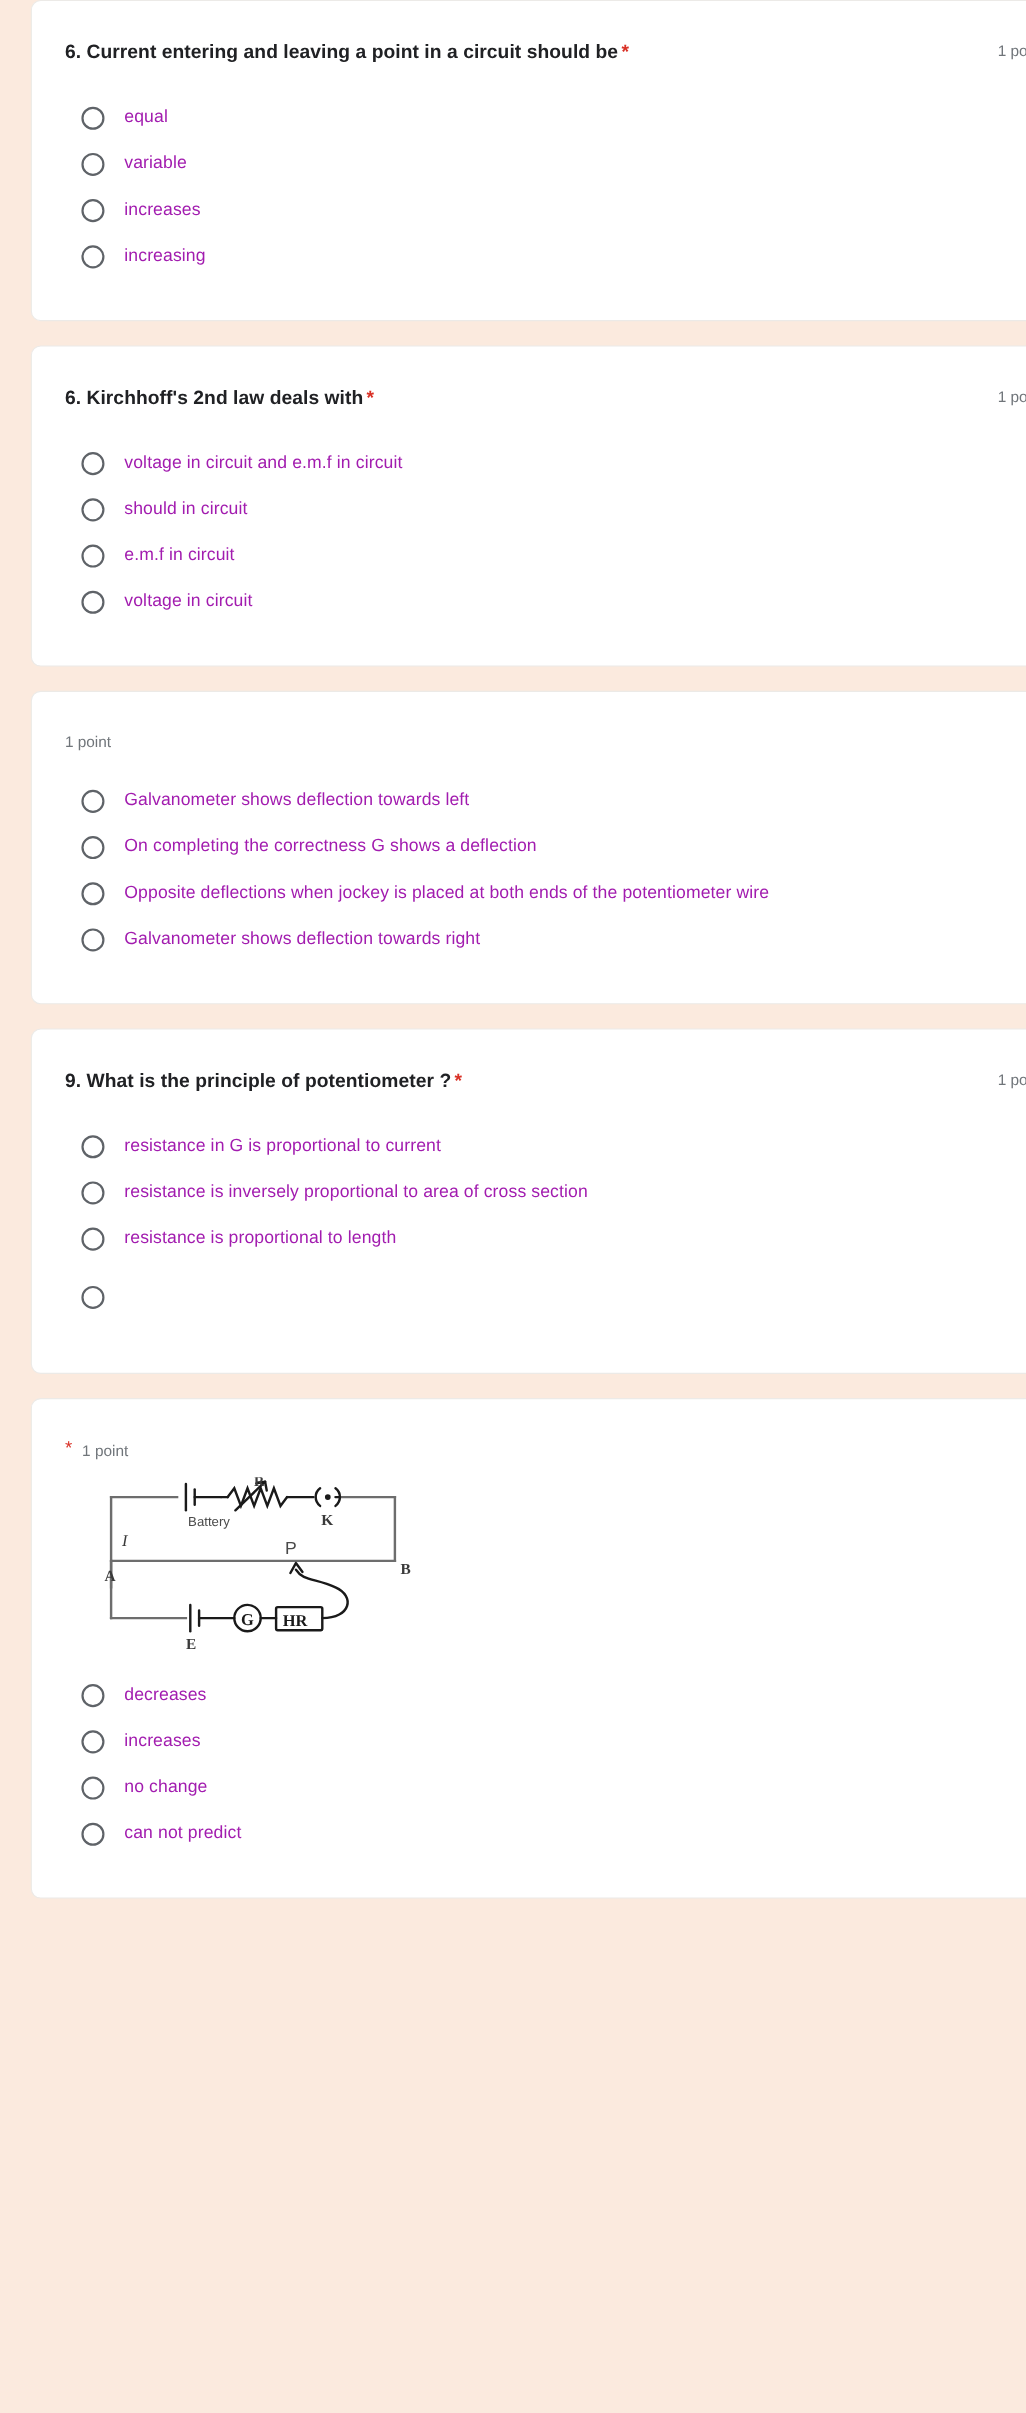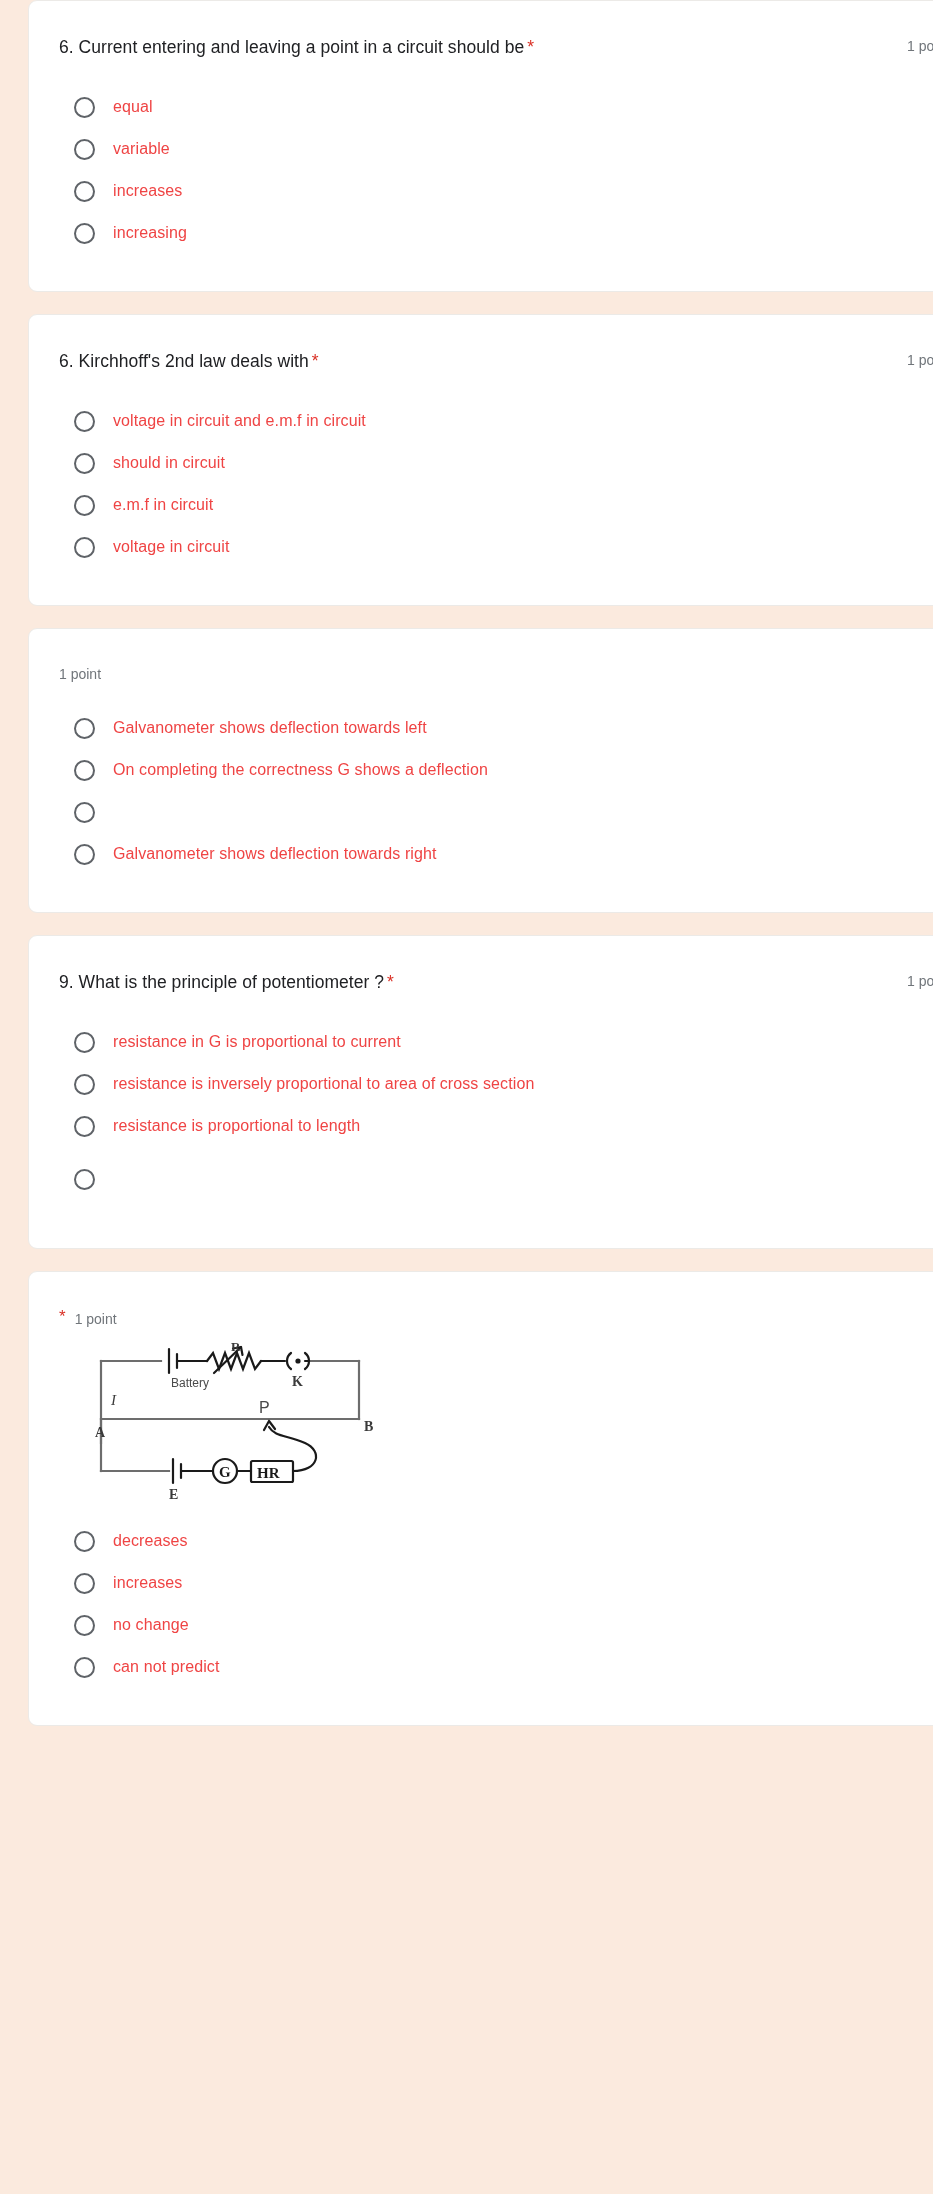--- a/index.html
+++ b/index.html
@@ -37,21 +37,21 @@
     display: flex;
     align-items: flex-start;
     justify-content: space-between;
     gap: 14px;
   }
 
   .qtitle {
     font-size: 17.5px;
     line-height: 1.48;
     color: #202124;
-    font-weight: 400;
+    font-weight: 700;
     letter-spacing: 0.05px;
     max-width: 690px;
   }
 
   .req {
     color: #d93025;
     font-size: 17.5px;
     margin-left: 3px;
   }
 
@@ -91,21 +91,21 @@
     width: 21px;
     height: 21px;
     border: 2px solid #5f6368;
     border-radius: 50%;
     background: transparent;
   }
 
   .opt-label {
     font-size: 16px;
     line-height: 1.55;
-    color: #ef4444;
+    color: #a21caf;
     letter-spacing: 0.1px;
     max-width: 700px;
   }
 
   .option.tall { align-items: center; min-height: 64px; }
 
   .diagram-wrap {
     margin: 16px 0 18px 14px;
   }
   svg.circuit { display: block; }
@@ -173,20 +173,21 @@
       <div class="option">
         <span class="radio"></span>
         <span class="opt-label">Galvanometer shows deflection towards left</span>
       </div>
       <div class="option">
         <span class="radio"></span>
         <span class="opt-label">On completing the correctness G shows a deflection</span>
       </div>
       <div class="option">
         <span class="radio"></span>
+        <span class="opt-label">Opposite deflections when jockey is placed at both ends of the potentiometer wire</span>
       </div>
       <div class="option">
         <span class="radio"></span>
         <span class="opt-label">Galvanometer shows deflection towards right</span>
       </div>
     </div>
   </section>
 
   <section class="qcard">
     <div class="qhead">

